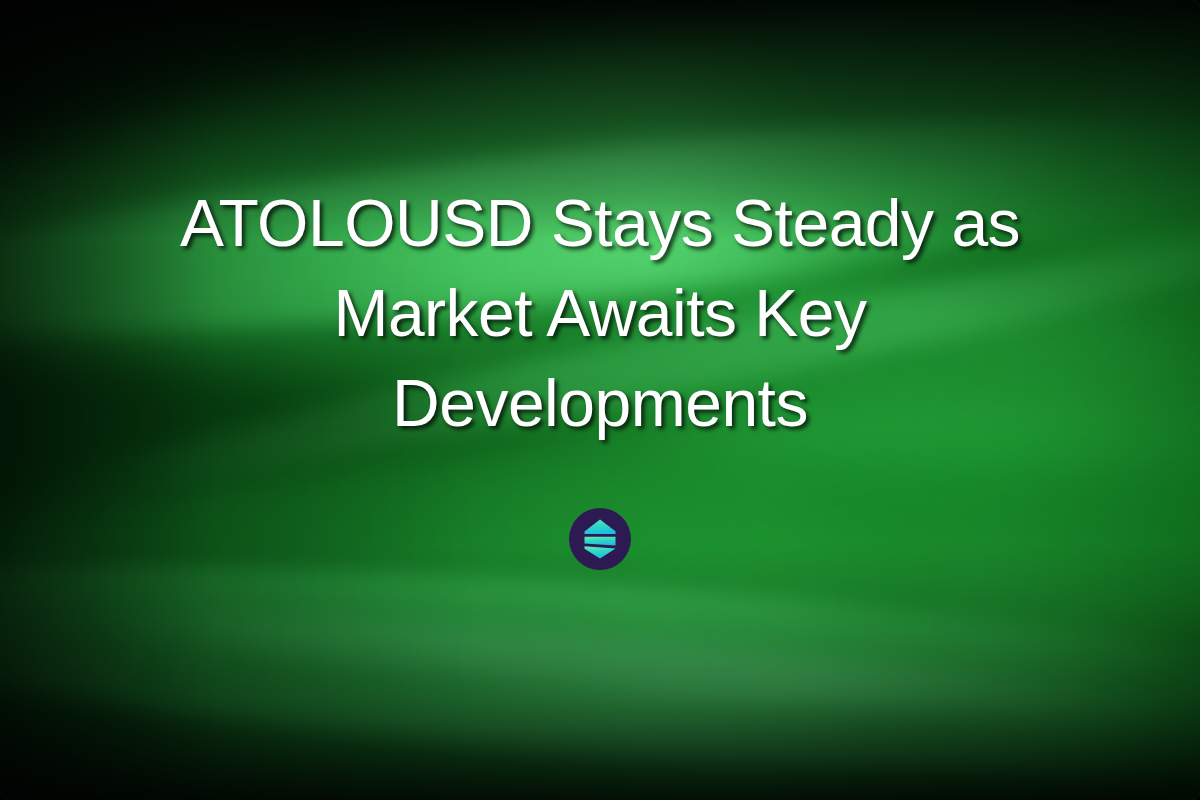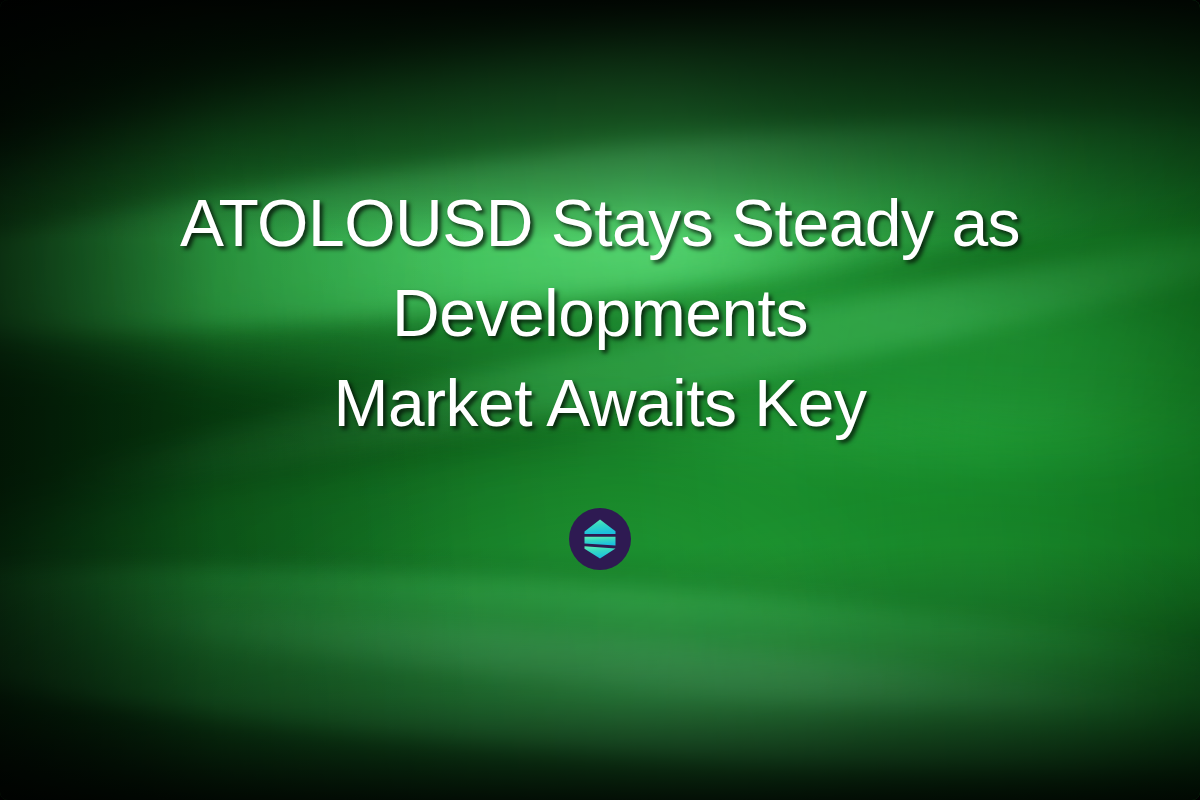--- a/index.html
+++ b/index.html
@@ -208,22 +208,22 @@
     <div class="ribbon sharp r10"></div>
     <div class="ribbon r6"></div>
     <div class="ribbon vsoft r12"></div>
   </div>
   <div class="bg-layer bg-dark-left"></div>
   <div class="bg-layer bg-dark-top"></div>
   <div class="bg-layer bg-dark-bottom"></div>
 
   <div class="headline">
     <div class="headline-line">ATOLOUSD Stays Steady as</div>
+    <div class="headline-line">Market Awaits Key</div>
     <div class="headline-line">Developments</div>
-    <div class="headline-line">Market Awaits Key</div>
   </div>
 
   <div class="coin-badge">
     <svg viewBox="0 0 62 62" width="62" height="62" xmlns="http://www.w3.org/2000/svg">
       <defs>
         <linearGradient id="atoloGrad" x1="0" y1="0" x2="0.25" y2="1">
           <stop offset="0%" stop-color="#62f0b4"></stop>
           <stop offset="45%" stop-color="#35d8c4"></stop>
           <stop offset="100%" stop-color="#1cc0dd"></stop>
         </linearGradient>

